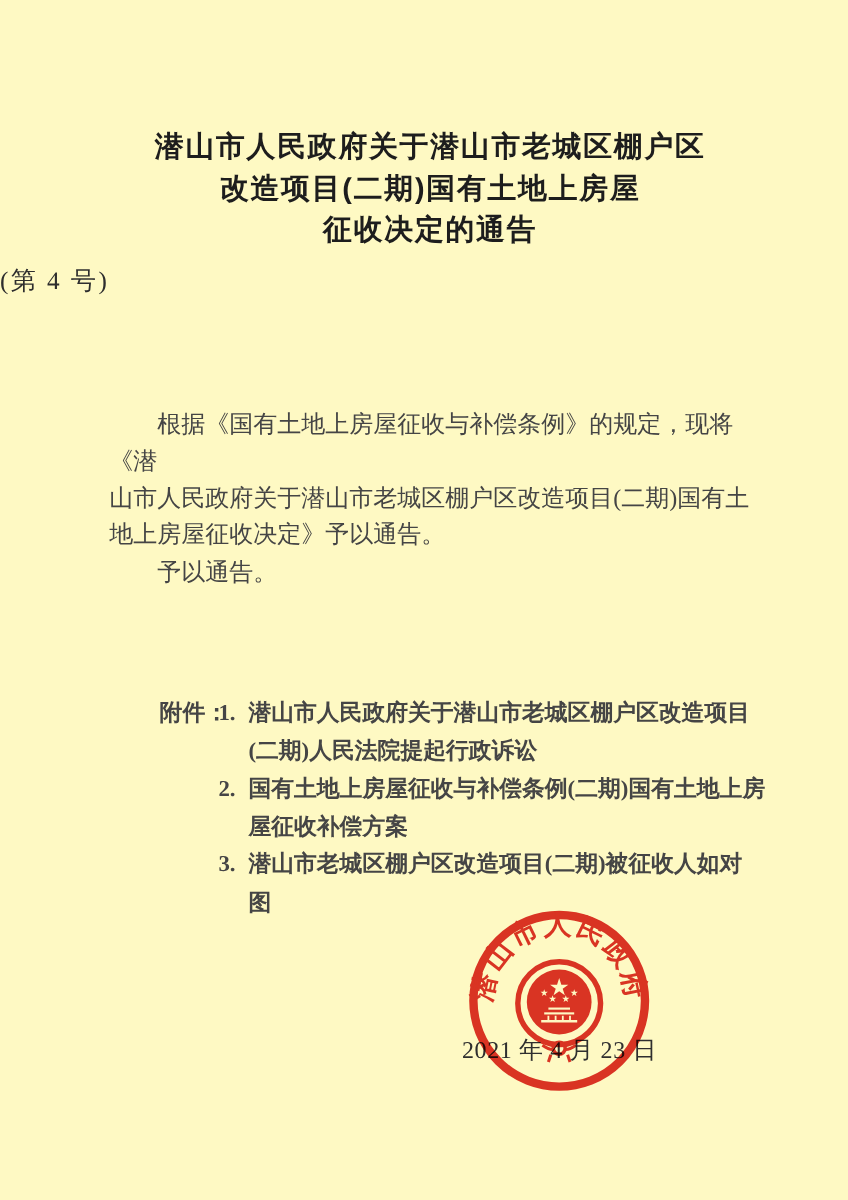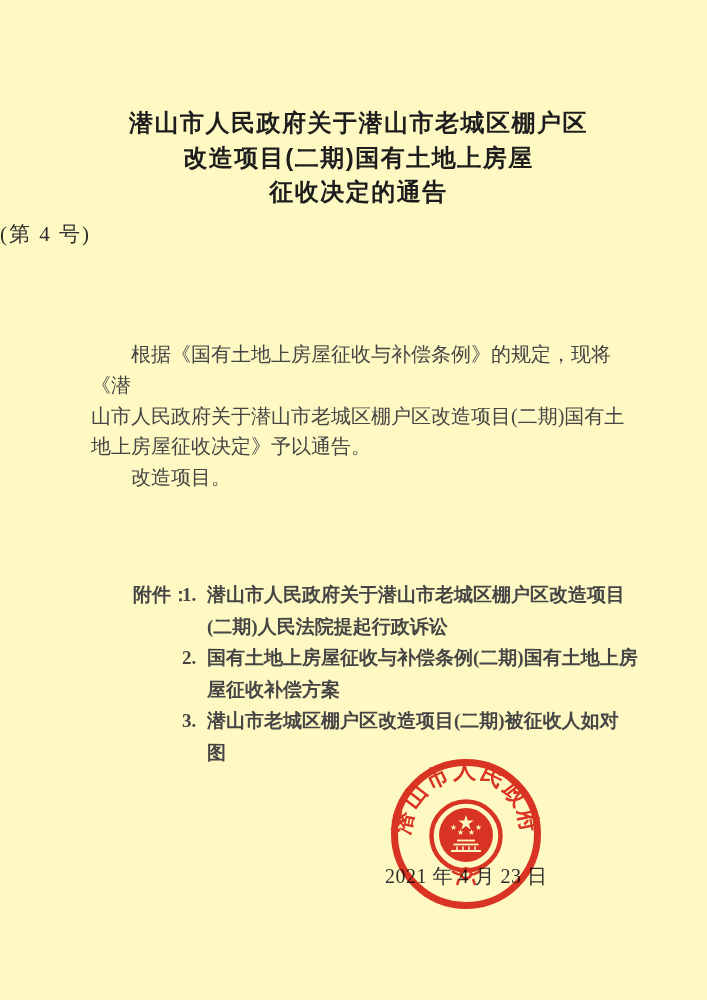--- a/index.html
+++ b/index.html
@@ -99,21 +99,21 @@
     <div>改造项目(二期)国有土地上房屋</div>
     <div>征收决定的通告</div>
   </header>
 
   <div class="doc-number">(第 4 号)</div>
 
   <main class="body-text">
     <p>　　根据《国有土地上房屋征收与补偿条例》的规定，现将《潜
 山市人民政府关于潜山市老城区棚户区改造项目(二期)国有土
 地上房屋征收决定》予以通告。</p>
-    <p>　　改造项目。</p>
+    <p>　　予以通告。</p>
   </main>
 
   <section class="attachments">
     <span class="att-label">附件：</span>
     <div class="att-list">
       <div class="att-item">
         <span class="att-num">1.</span>
         <span class="att-text">潜山市人民政府关于潜山市老城区棚户区改造项目
 (二期)人民法院提起行政诉讼</span>
       </div>

